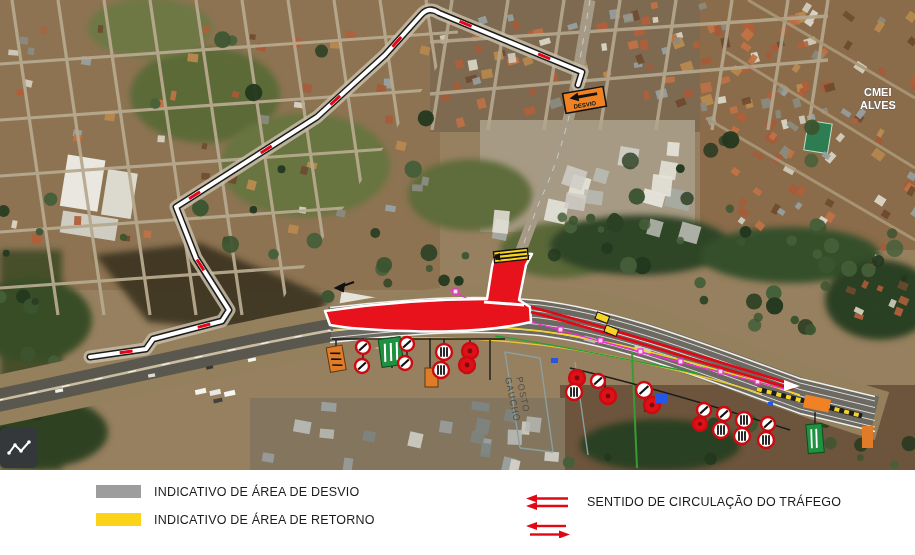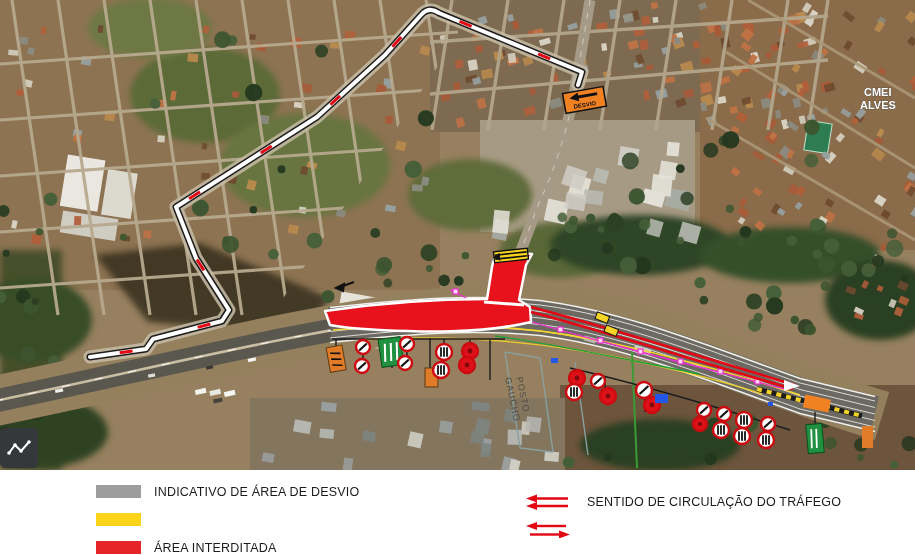--- a/index.html
+++ b/index.html
@@ -761,24 +761,21 @@
   </div>
 
   <div class="legend">
     <div class="legend-left">
       <div class="legend-row">
         <span class="swatch swatch-gray"></span>
         <span class="legend-label">INDICATIVO DE ÁREA DE DESVIO</span>
       </div>
       <div class="legend-row">
         <span class="swatch swatch-yellow"></span>
-      </div>
-      <div class="legend-row">
-        <span class="swatch swatch-red"></span>
-        <span class="legend-label">ÁREA INTERDITADA</span>
+        <span class="legend-label">INDICATIVO DE ÁREA DE RETORNO</span>
       </div>
     </div>
     <div class="legend-right">
       <div class="legend-row">
         <svg class="arrow-icon" viewBox="0 0 46 16">
           <line x1="10" y1="4.5" x2="44" y2="4.5" stroke="#e30613" stroke-width="2.6"></line>
           <polygon points="2,4.5 13,0.5 13,8.5" fill="#e30613"></polygon>
           <line x1="10" y1="12" x2="44" y2="12" stroke="#e30613" stroke-width="2.6"></line>
           <polygon points="2,12 13,8 13,16" fill="#e30613"></polygon>
         </svg>

